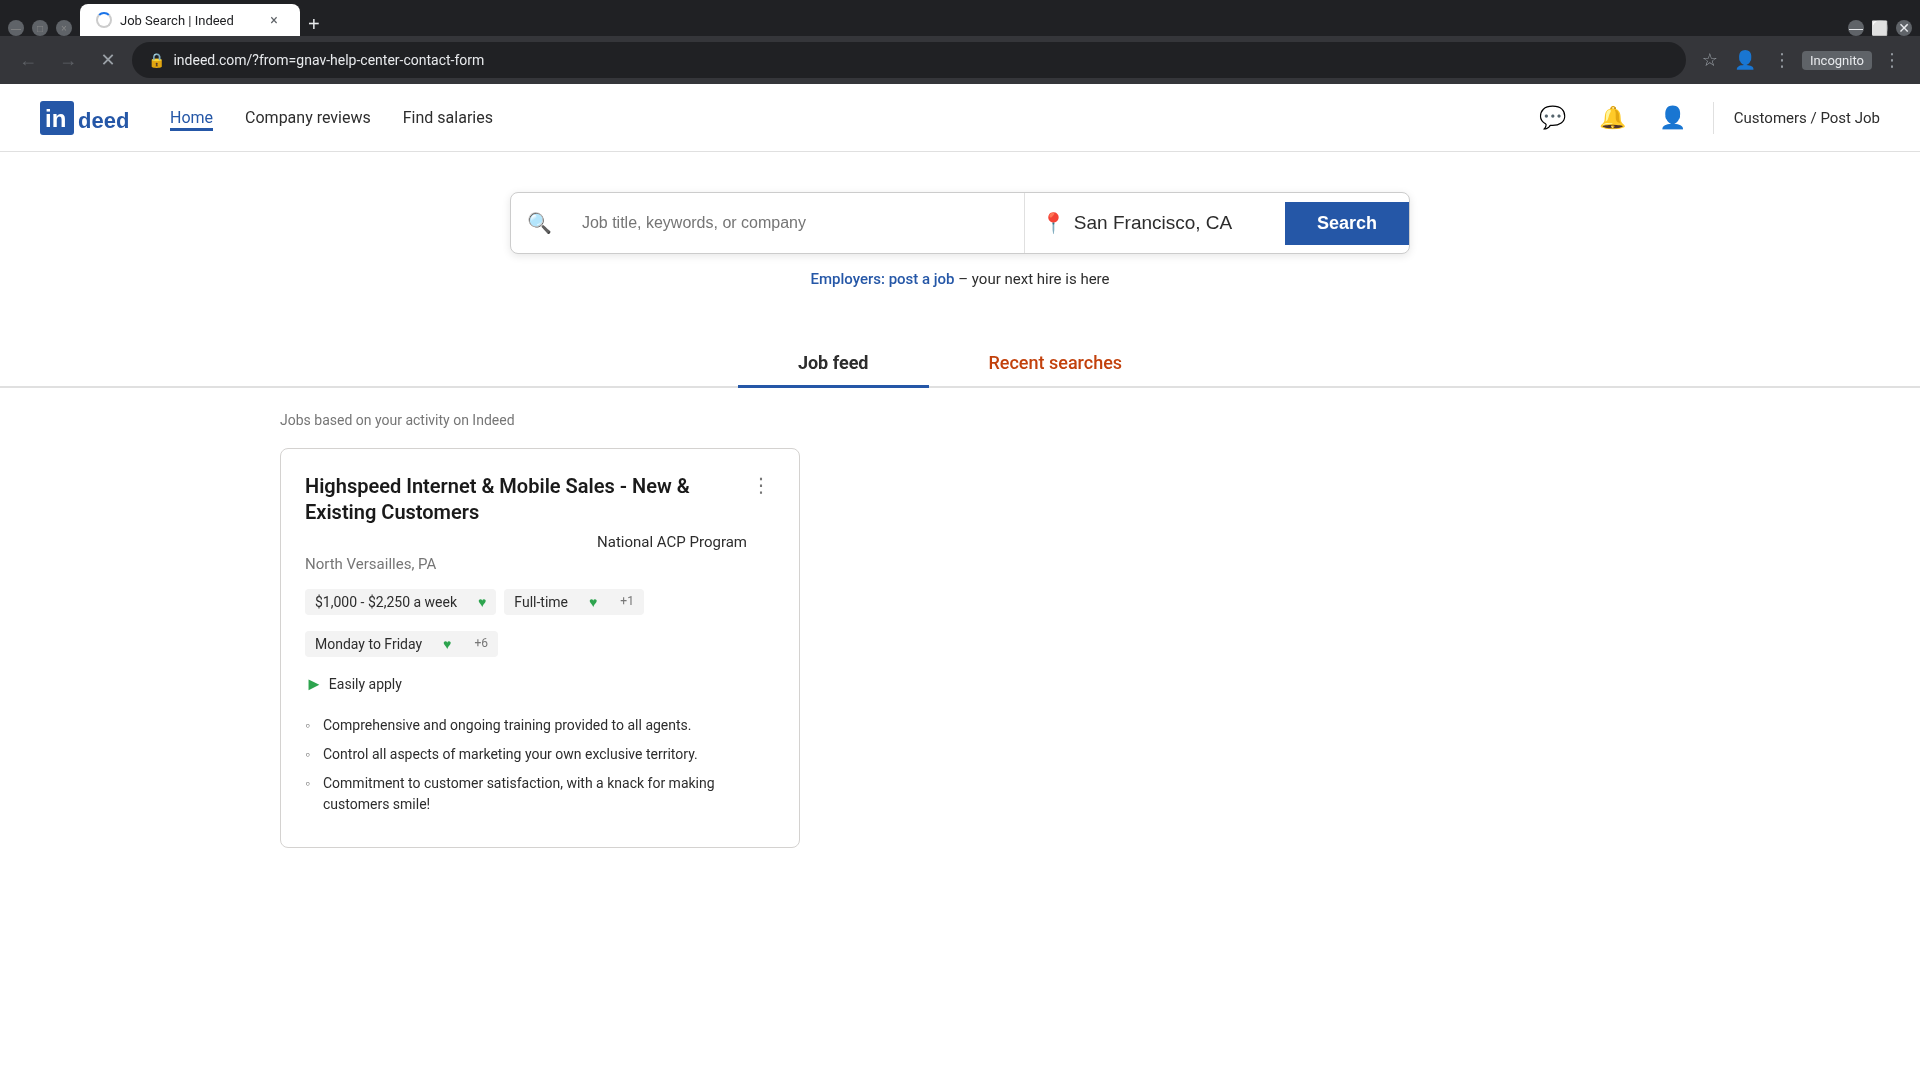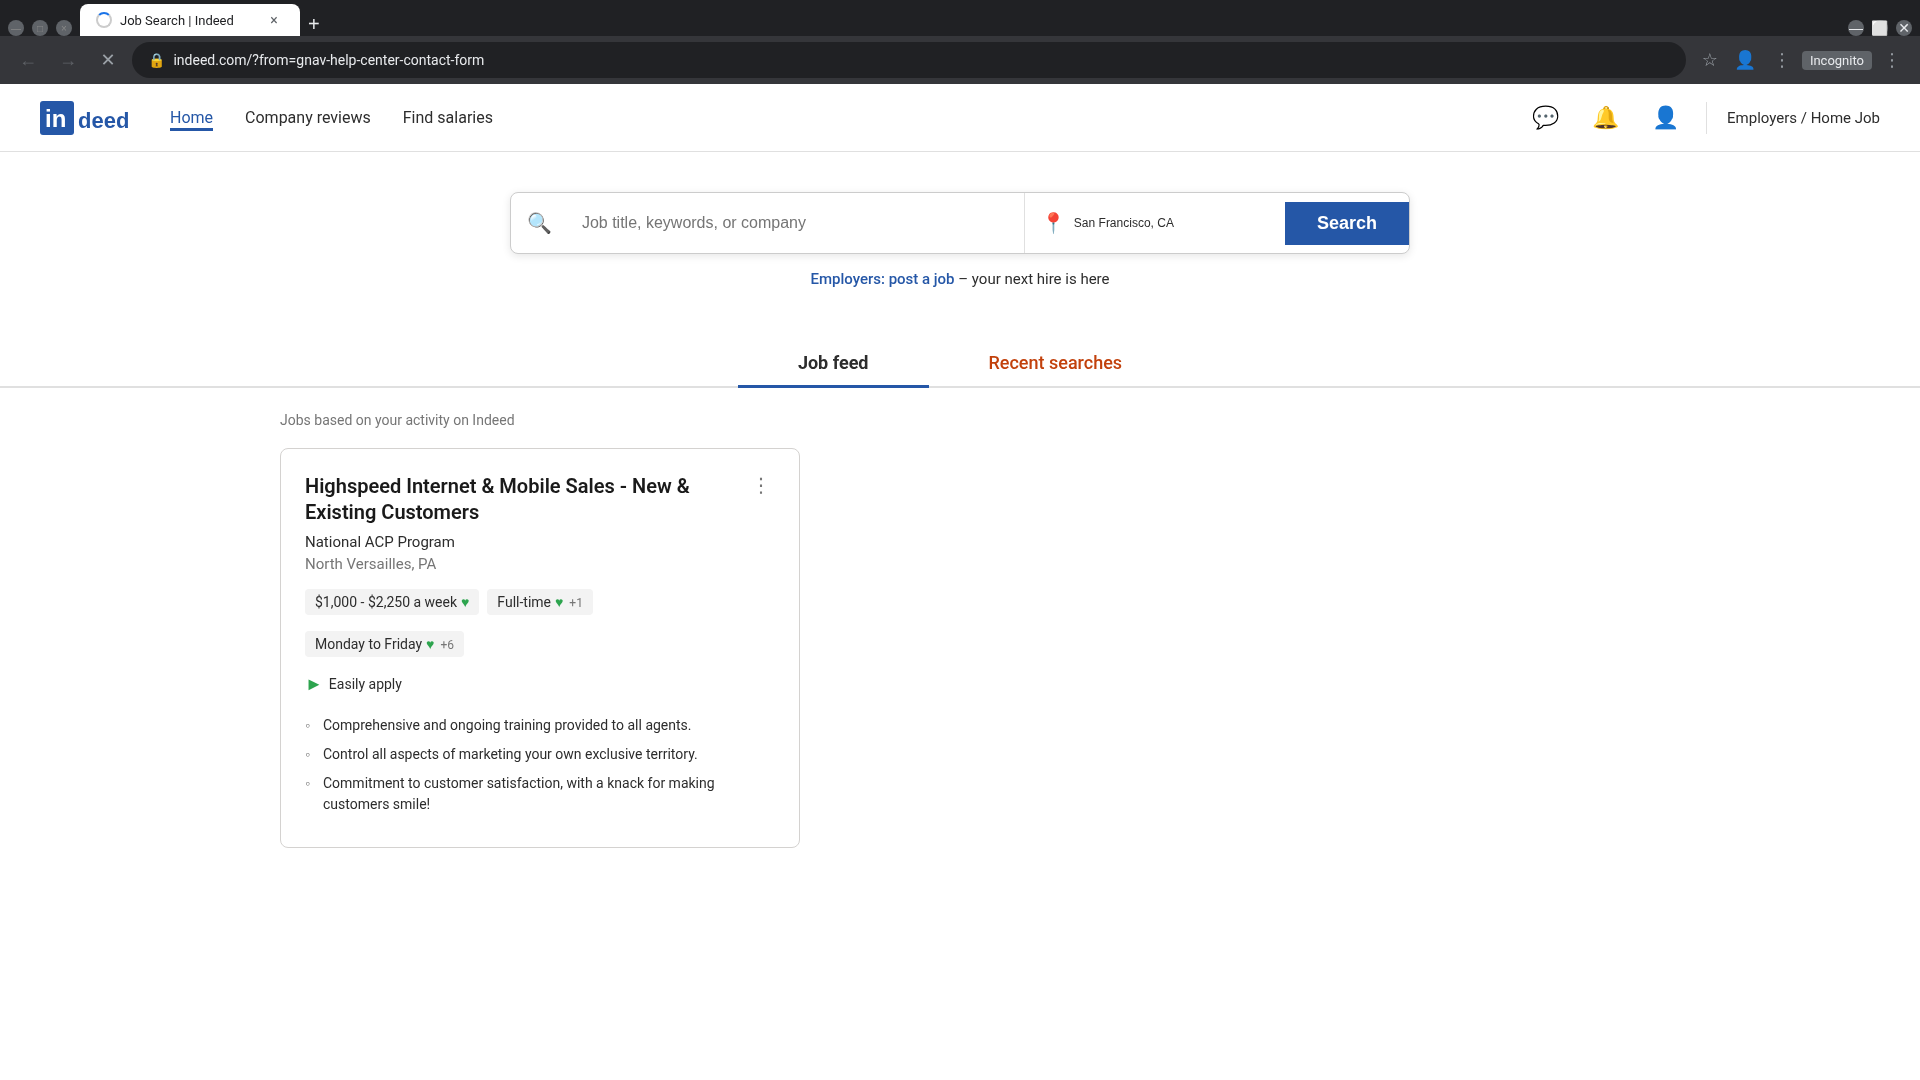--- a/index.html
+++ b/index.html
@@ -42,41 +42,41 @@
     .employers-link { color: #2d2d2d; font-size: 15px; text-decoration: none; cursor: pointer; white-space: nowrap; }
 
     
     .search-section { padding: 40px 20px 20px; display: flex; flex-direction: column; align-items: center; }
     .search-bar { display: flex; align-items: center; background: #fff; border: 1px solid #ccc; border-radius: 8px; overflow: hidden; width: 900px; box-shadow: 0 2px 8px rgba(0,0,0,0.1); }
     .search-field { display: flex; align-items: center; flex: 1; padding: 0 16px; border-right: 1px solid #e0e0e0; height: 60px; }
     .search-icon-svg { color: #767676; font-size: 20px; margin-right: 10px; }
     .search-input { border: none; outline: none; font-size: 16px; color: #767676; width: 100%; background: transparent; margin-left: 20px; }
     .location-field { display: flex; align-items: center; flex: 0 0 260px; padding: 0 16px; height: 60px; }
     .location-icon { color: #2d2d2d; font-size: 20px; margin-right: 8px; }
-    .location-input { border: none; outline: none; font-size: 12px; color: #2d2d2d; width: 100%; background: transparent; }
+    .location-input { border: none; outline: none; font-size: 19px; color: #2d2d2d; width: 100%; background: transparent; }
     .search-btn { background: #2557a7; color: #fff; border: none; padding: 0 32px; height: 43px; font-size: 18px; font-weight: 600; cursor: pointer; white-space: nowrap; }
 
     .employer-promo { margin-top: 16px; font-size: 15px; color: #2d2d2d; }
     .employer-promo a { color: #2557a7; text-decoration: none; font-weight: 500; }
 
     
     .tabs-section { display: flex; justify-content: center; margin-top: 32px; border-bottom: 2px solid #e0e0e0; padding-bottom: 0; width: 100%; }
     .tab-item { padding: 12px 60px; font-size: 18px; font-weight: 500; cursor: pointer; color: #c2410c; border-bottom: 3px solid transparent; margin-bottom: -2px; }
     .tab-item.active { color: #2d2d2d; border-bottom: 3px solid #2557a7; font-weight: 700; }
 
     
     .job-feed-section { padding: 24px 280px; }
     .jobs-subtitle { font-size: 14px; color: #767676; margin-bottom: 20px; }
     .job-card { border: 1px solid #d4d2d0; border-radius: 8px; padding: 24px; max-width: 520px; position: relative; }
     .job-card-header { display: flex; justify-content: space-between; align-items: flex-start; }
     .job-title { font-size: 20px; font-weight: 600; color: #1a1a1a; margin-bottom: 8px; line-height: 1.3; }
-    .job-company { font-size: 15px; color: #2d2d2d; margin-bottom: 4px; }
+    .job-company { font-size: 15px; color: #2d2d2d; margin-bottom: 4px; text-align: right; }
     .job-location { font-size: 15px; color: #767676; margin-bottom: 16px; }
     .job-tags { display: flex; flex-wrap: wrap; gap: 8px; margin-bottom: 16px; }
-    .job-tag { display: flex; align-items: flex-end; gap: 4px; background: #f3f3f3; border-radius: 4px; padding: 5px 10px; font-size: 14px; color: #2d2d2d; }
+    .job-tag { display: flex; align-items: flex-start; gap: 21px; background: #f3f3f3; border-radius: 4px; padding: 5px 10px; font-size: 14px; color: #2d2d2d; }
     .tag-heart { color: #2da44e; }
     .tag-plus { font-size: 12px; color: #767676; margin-left: 2px; }
     .easily-apply { display: flex; align-items: center; gap: 6px; margin-bottom: 20px; }
     .apply-arrow { color: #2da44e; font-size: 18px; }
     .apply-text { font-size: 14px; color: #2d2d2d; }
     .job-bullets { list-style: none; padding: 0; }
     .job-bullets li { position: relative; padding-left: 18px; font-size: 14px; color: #2d2d2d; margin-bottom: 8px; line-height: 1.5; }
     .job-bullets li::before { content: '◦'; position: absolute; left: 0; color: #767676; }
     .more-options-btn { background: none; border: none; cursor: pointer; color: #767676; font-size: 20px; padding: 0 4px; }
 
@@ -149,21 +149,21 @@
       <button class="header-icon-btn">
         <span>💬</span>
       </button>
       <button class="header-icon-btn">
         <span>🔔</span>
       </button>
       <button class="header-icon-btn">
         <span>👤</span>
       </button>
       <div class="header-divider"></div>
-      <a class="employers-link">Employers / Home Job</a>
+      <a class="employers-link">Customers / Post Job</a>
     </div>
   </header>
 
   <div class="search-section">
     <div class="search-bar">
       <div class="search-field">
         <span class="search-icon-svg">🔍</span>
         <input class="search-input" type="text" placeholder="Job title, keywords, or company" style="">
       </div>
       <div class="location-field">

